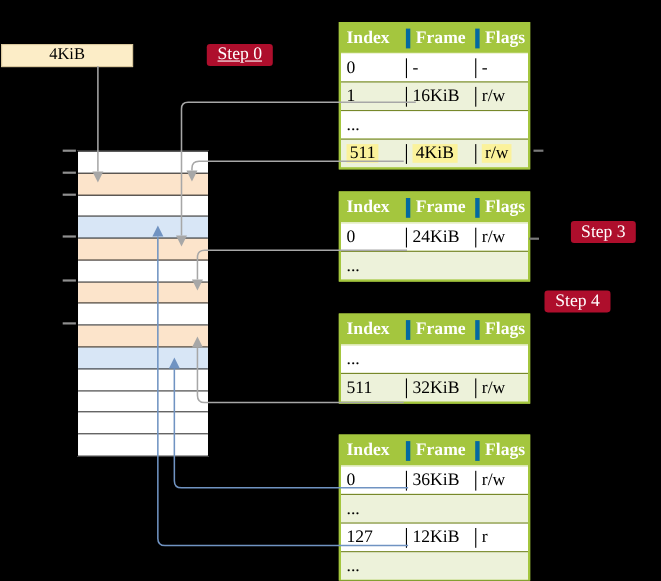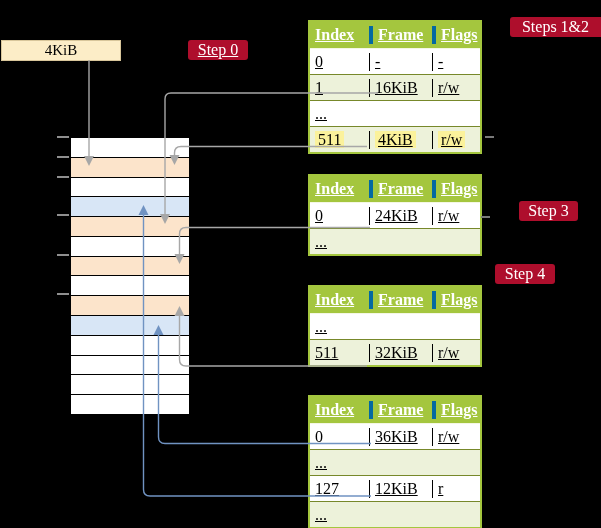--- a/index.html
+++ b/index.html
@@ -44,21 +44,21 @@
   }
   .thead .c + .c{border-left:4px solid #0369a1;}
   .trow{
     display:flex;height:25px;font-size:16px;color:#000;align-items:center;
     border-top:1px solid #77882a;
   }
   .trow.first{border-top:none;}
   .trow .c + .c{border-left:1px solid #000;}
   .trow.w{background:#ffffff;}
   .trow.g{background:#edf2da;}
-  .c{box-sizing:border-box;padding-left:5px;overflow:hidden;white-space:nowrap;text-decoration:underline;}
+  .c{box-sizing:border-box;padding-left:5px;overflow:hidden;white-space:nowrap;}
   .c1{width:59px;}.c2{width:63px;}.c3{flex:1;}
   .hl .cv{background:#fbf29b;padding:0 3px;}
   #table-1{top:20px;}
   #table-2{top:174px;}
   #table-3{top:285px;}
   #table-4{top:395px;}
   
   .overlay{position:absolute;left:0;top:0;pointer-events:none;}
   .gray-line{fill:none;stroke:#a7a7a7;stroke-width:1.4;}
   .blue-line{fill:none;stroke:#7093c2;stroke-width:1.4;}
@@ -69,21 +69,20 @@
 </head>
 <body>
 
 <div class="canvas">
 
   <div class="frame-box">
     <span>4KiB</span>
   </div>
 
   <div class="badge" id="badge-step0">Step 0</div>
-  <div class="badge" id="badge-steps12">Steps 1&amp;2</div>
   <div class="badge" id="badge-step3">Step 3</div>
   <div class="badge" id="badge-step4">Step 4</div>
 
   <div class="memory-stack">
       <div class="mrow white"></div>
       <div class="mrow peach"></div>
       <div class="mrow white"></div>
       <div class="mrow blue"></div>
       <div class="mrow peach"></div>
       <div class="mrow white"></div>

